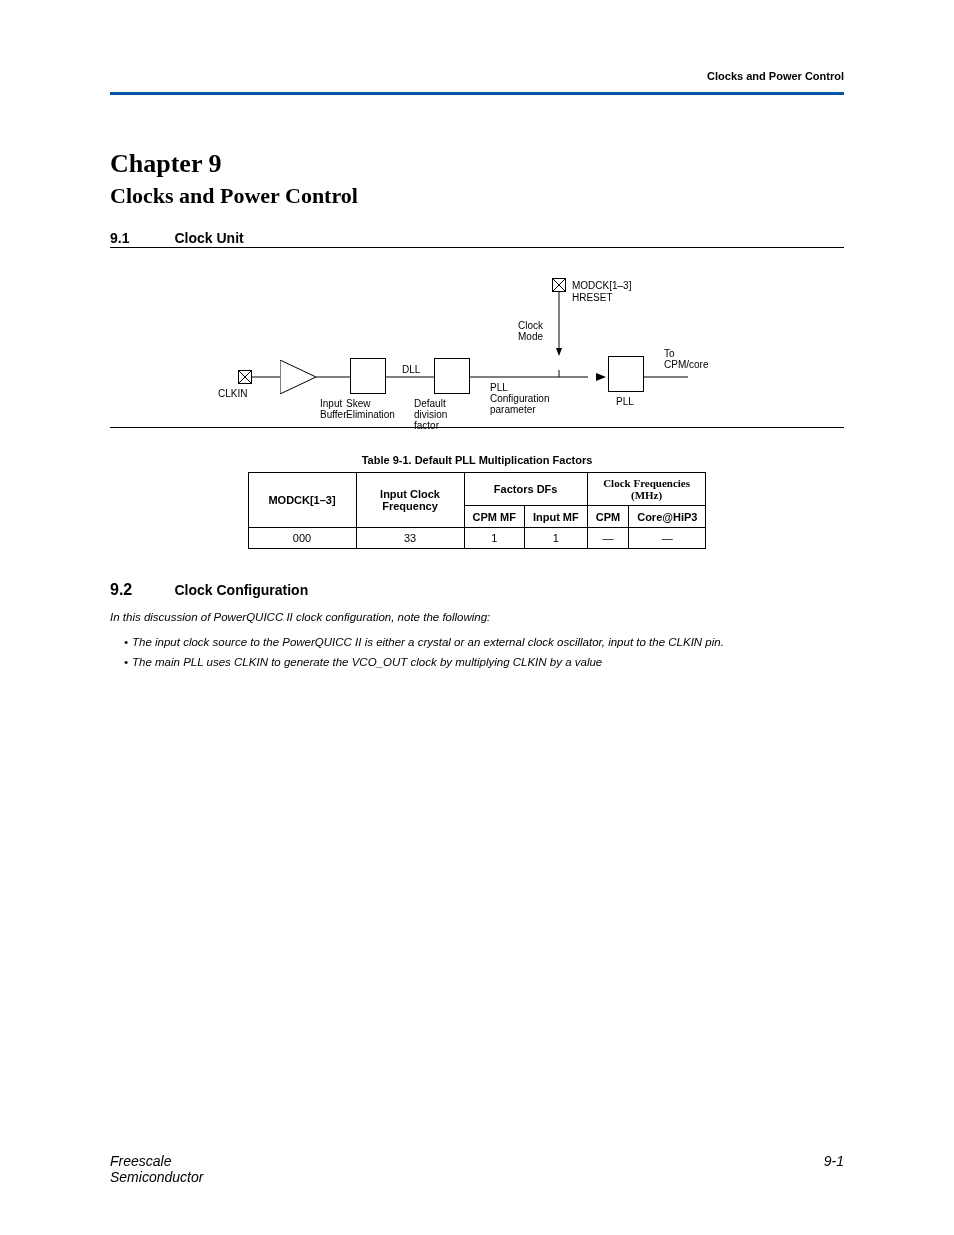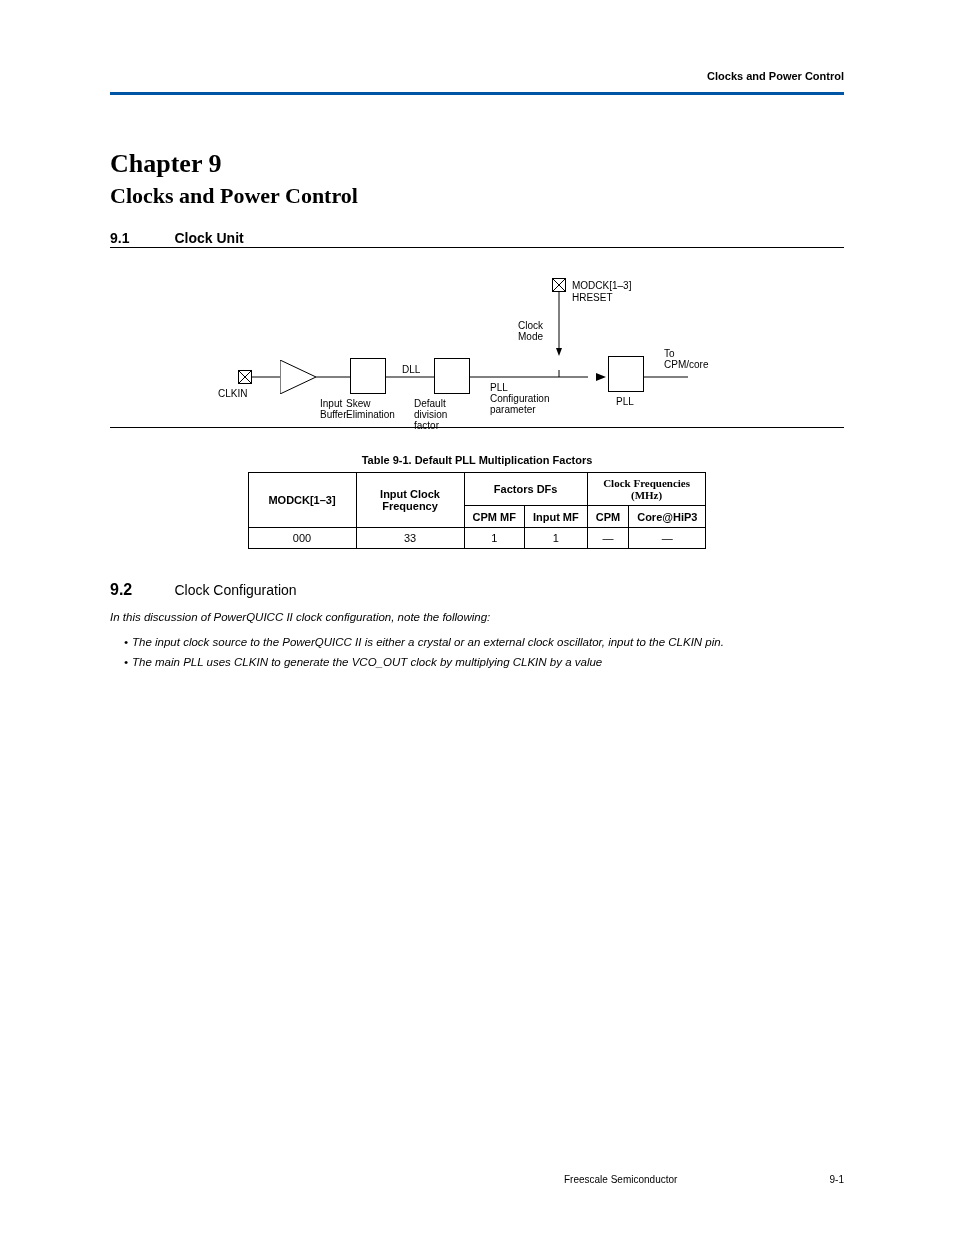--- a/index.html
+++ b/index.html
@@ -75,22 +75,23 @@
   .bullets .row { display: flex; margin-bottom: 2px; }
   .bullets .dot { width: 22px; padding-left: 14px; }
   .bullets .txt { flex: 1; }
 
   .footer {
     position: absolute;
     bottom: 50px;
     left: 110px;
     right: 110px;
     display: flex;
-    justify-content: flex-end;
-    font-size: 10px;
+    justify-content: space-between;
+    font-size: 14px;
+    font-style: italic;
   }
   .footer .ctr { text-align: center; flex: 1; }
   .footer .lf, .footer .rt { width: 140px; }
   .footer .rt { text-align: right; }
 </style>
 </head>
 <body>
 
 <div class="page">
   <div style="text-align:right;font-size:11px;font-weight:bold;margin-bottom:4px;">Clocks and Power Control</div>
@@ -203,21 +204,21 @@
       <td>1</td>
       <td>1</td>
       <td>—</td>
       <td>—</td>
     </tr>
   </tbody>
     </table>
 
   <div class="second-sub">
     <span class="subsection-num" style="font-size:16px;font-weight:bold;">9.2</span>
-    <span class="subsection-title" style="font-size:14px;font-weight:normal;">Clock Configuration</span>
+    <span class="subsection-title" style="font-size:14px;font-weight:bold;">Clock Configuration</span>
   </div>
 
   <div class="body-text">
     <p>In this discussion of PowerQUICC II clock configuration, note the following:</p>
     <div class="bullets">
       <div class="row">
           <div class="dot">•</div>
           <div class="txt">The input clock source to the PowerQUICC II is either a crystal or an external clock oscillator, input to the CLKIN pin.</div>
         </div>
       <div class="row">

